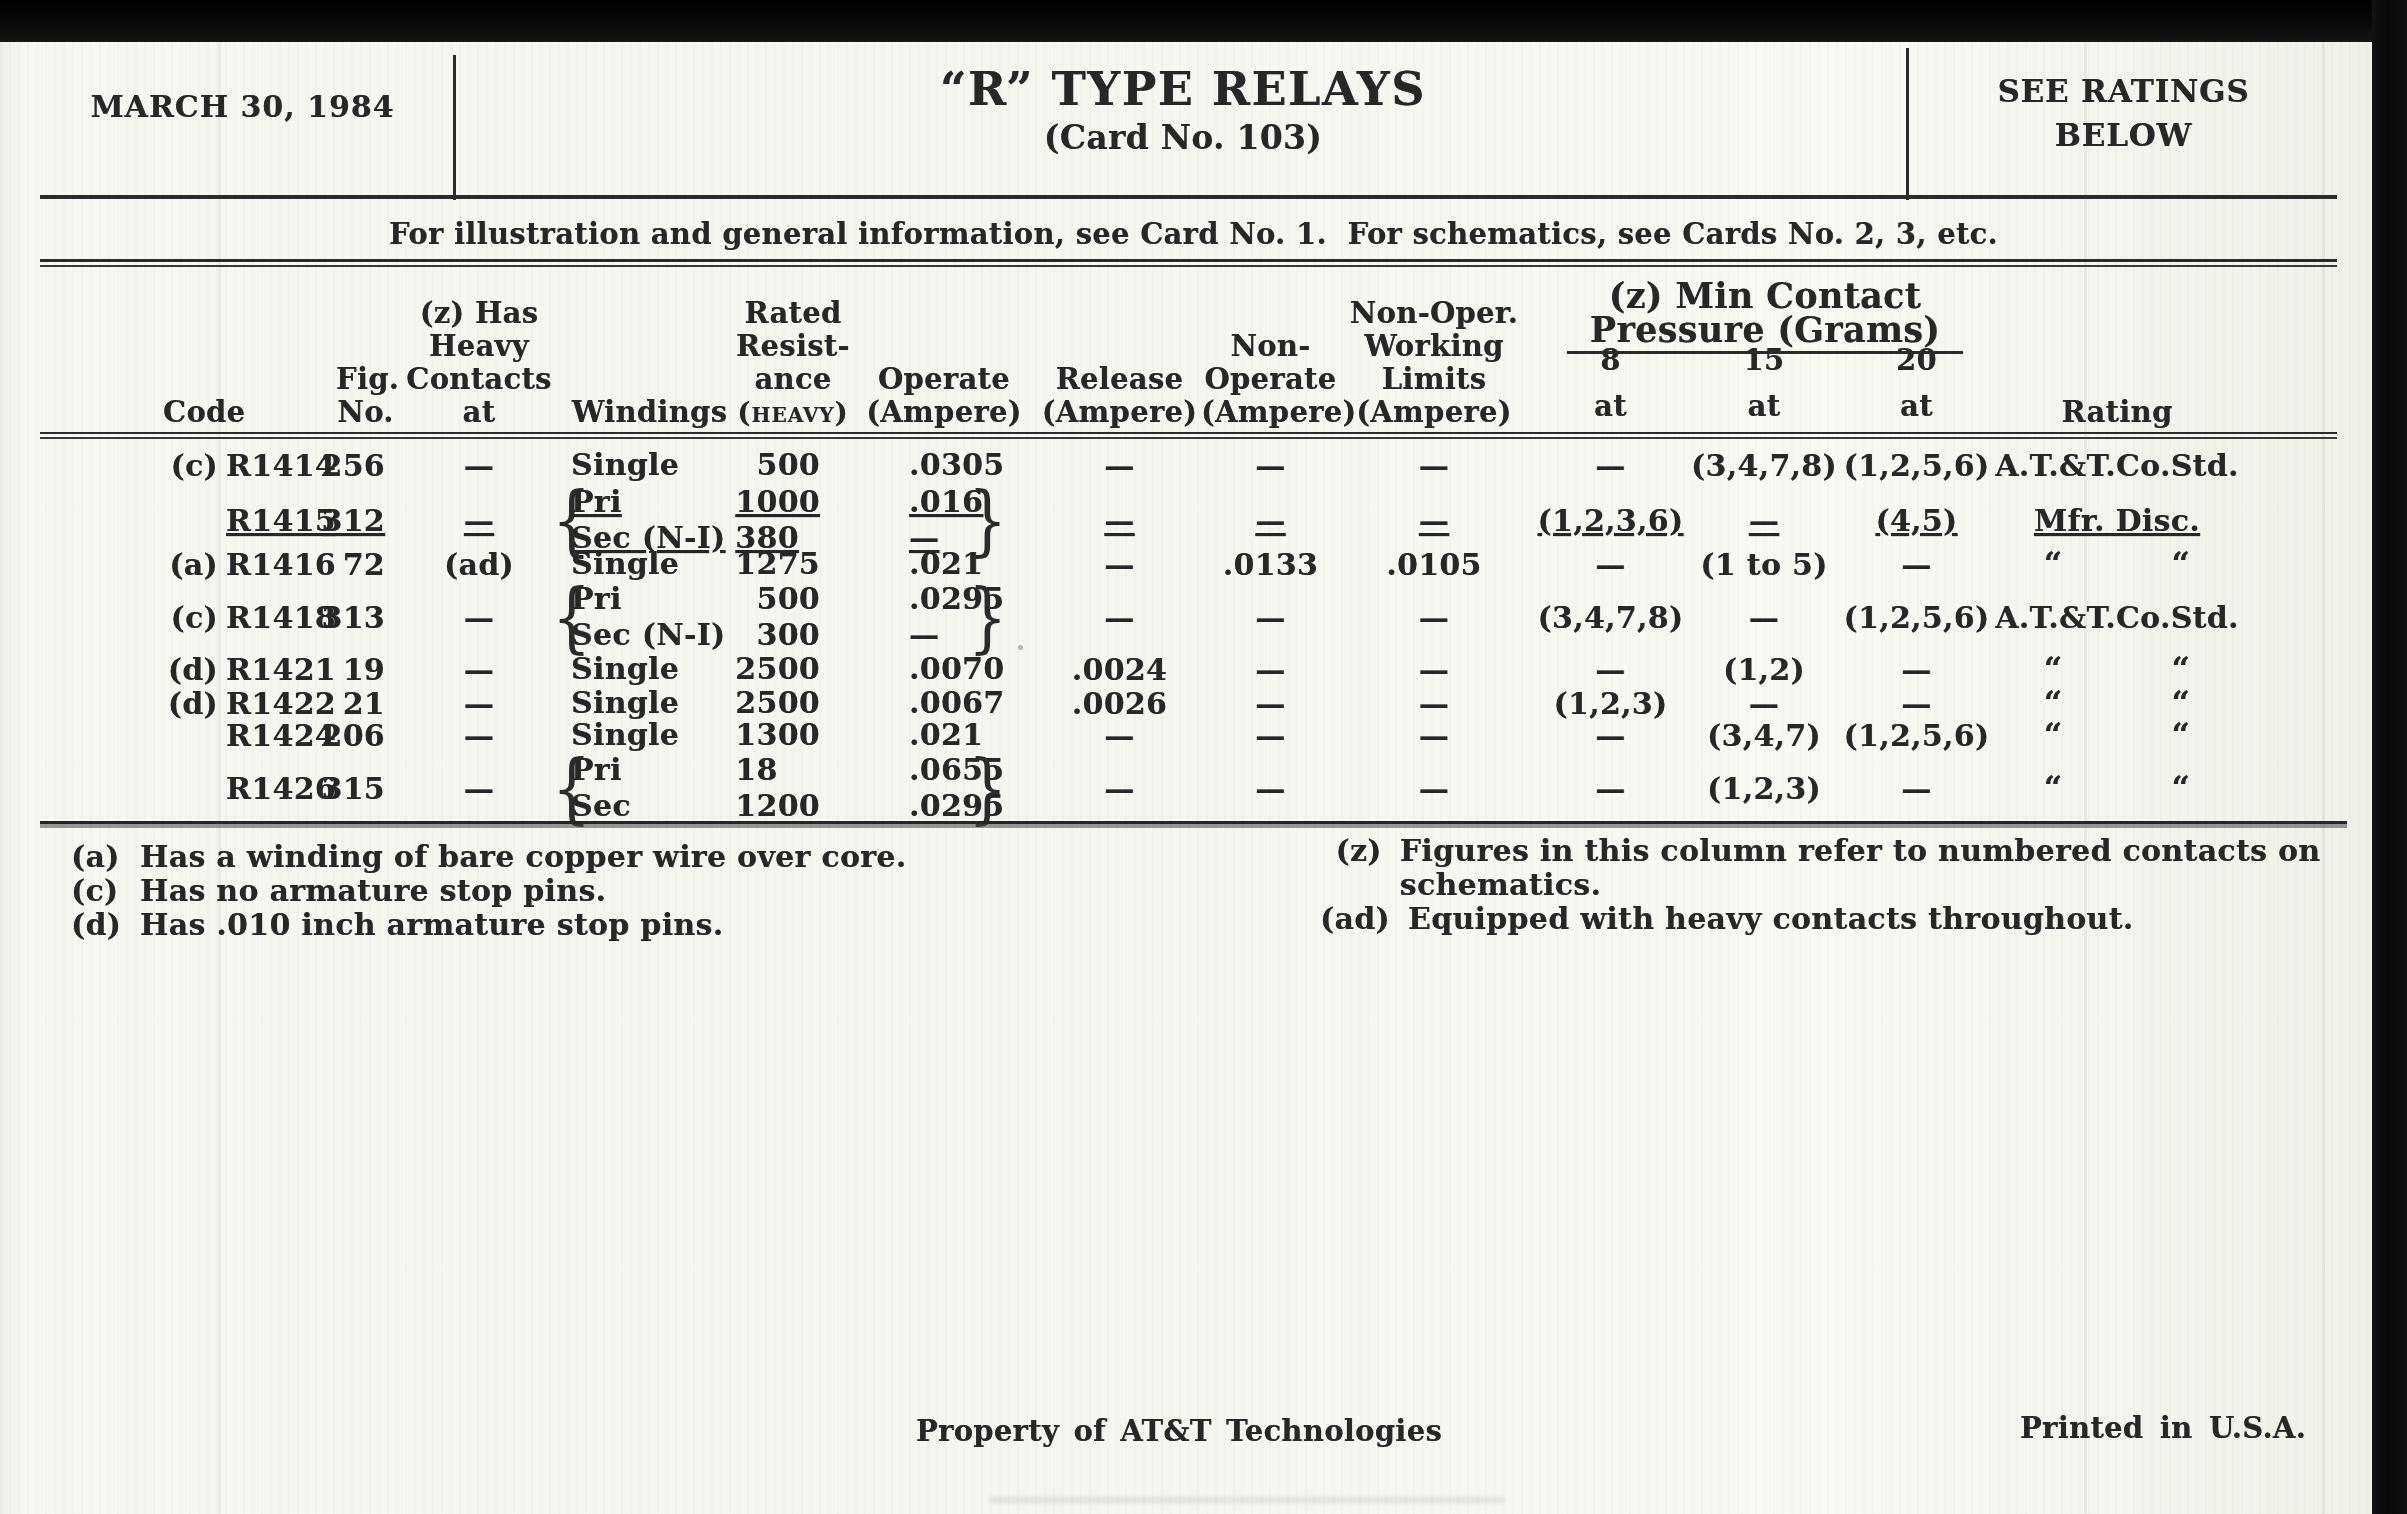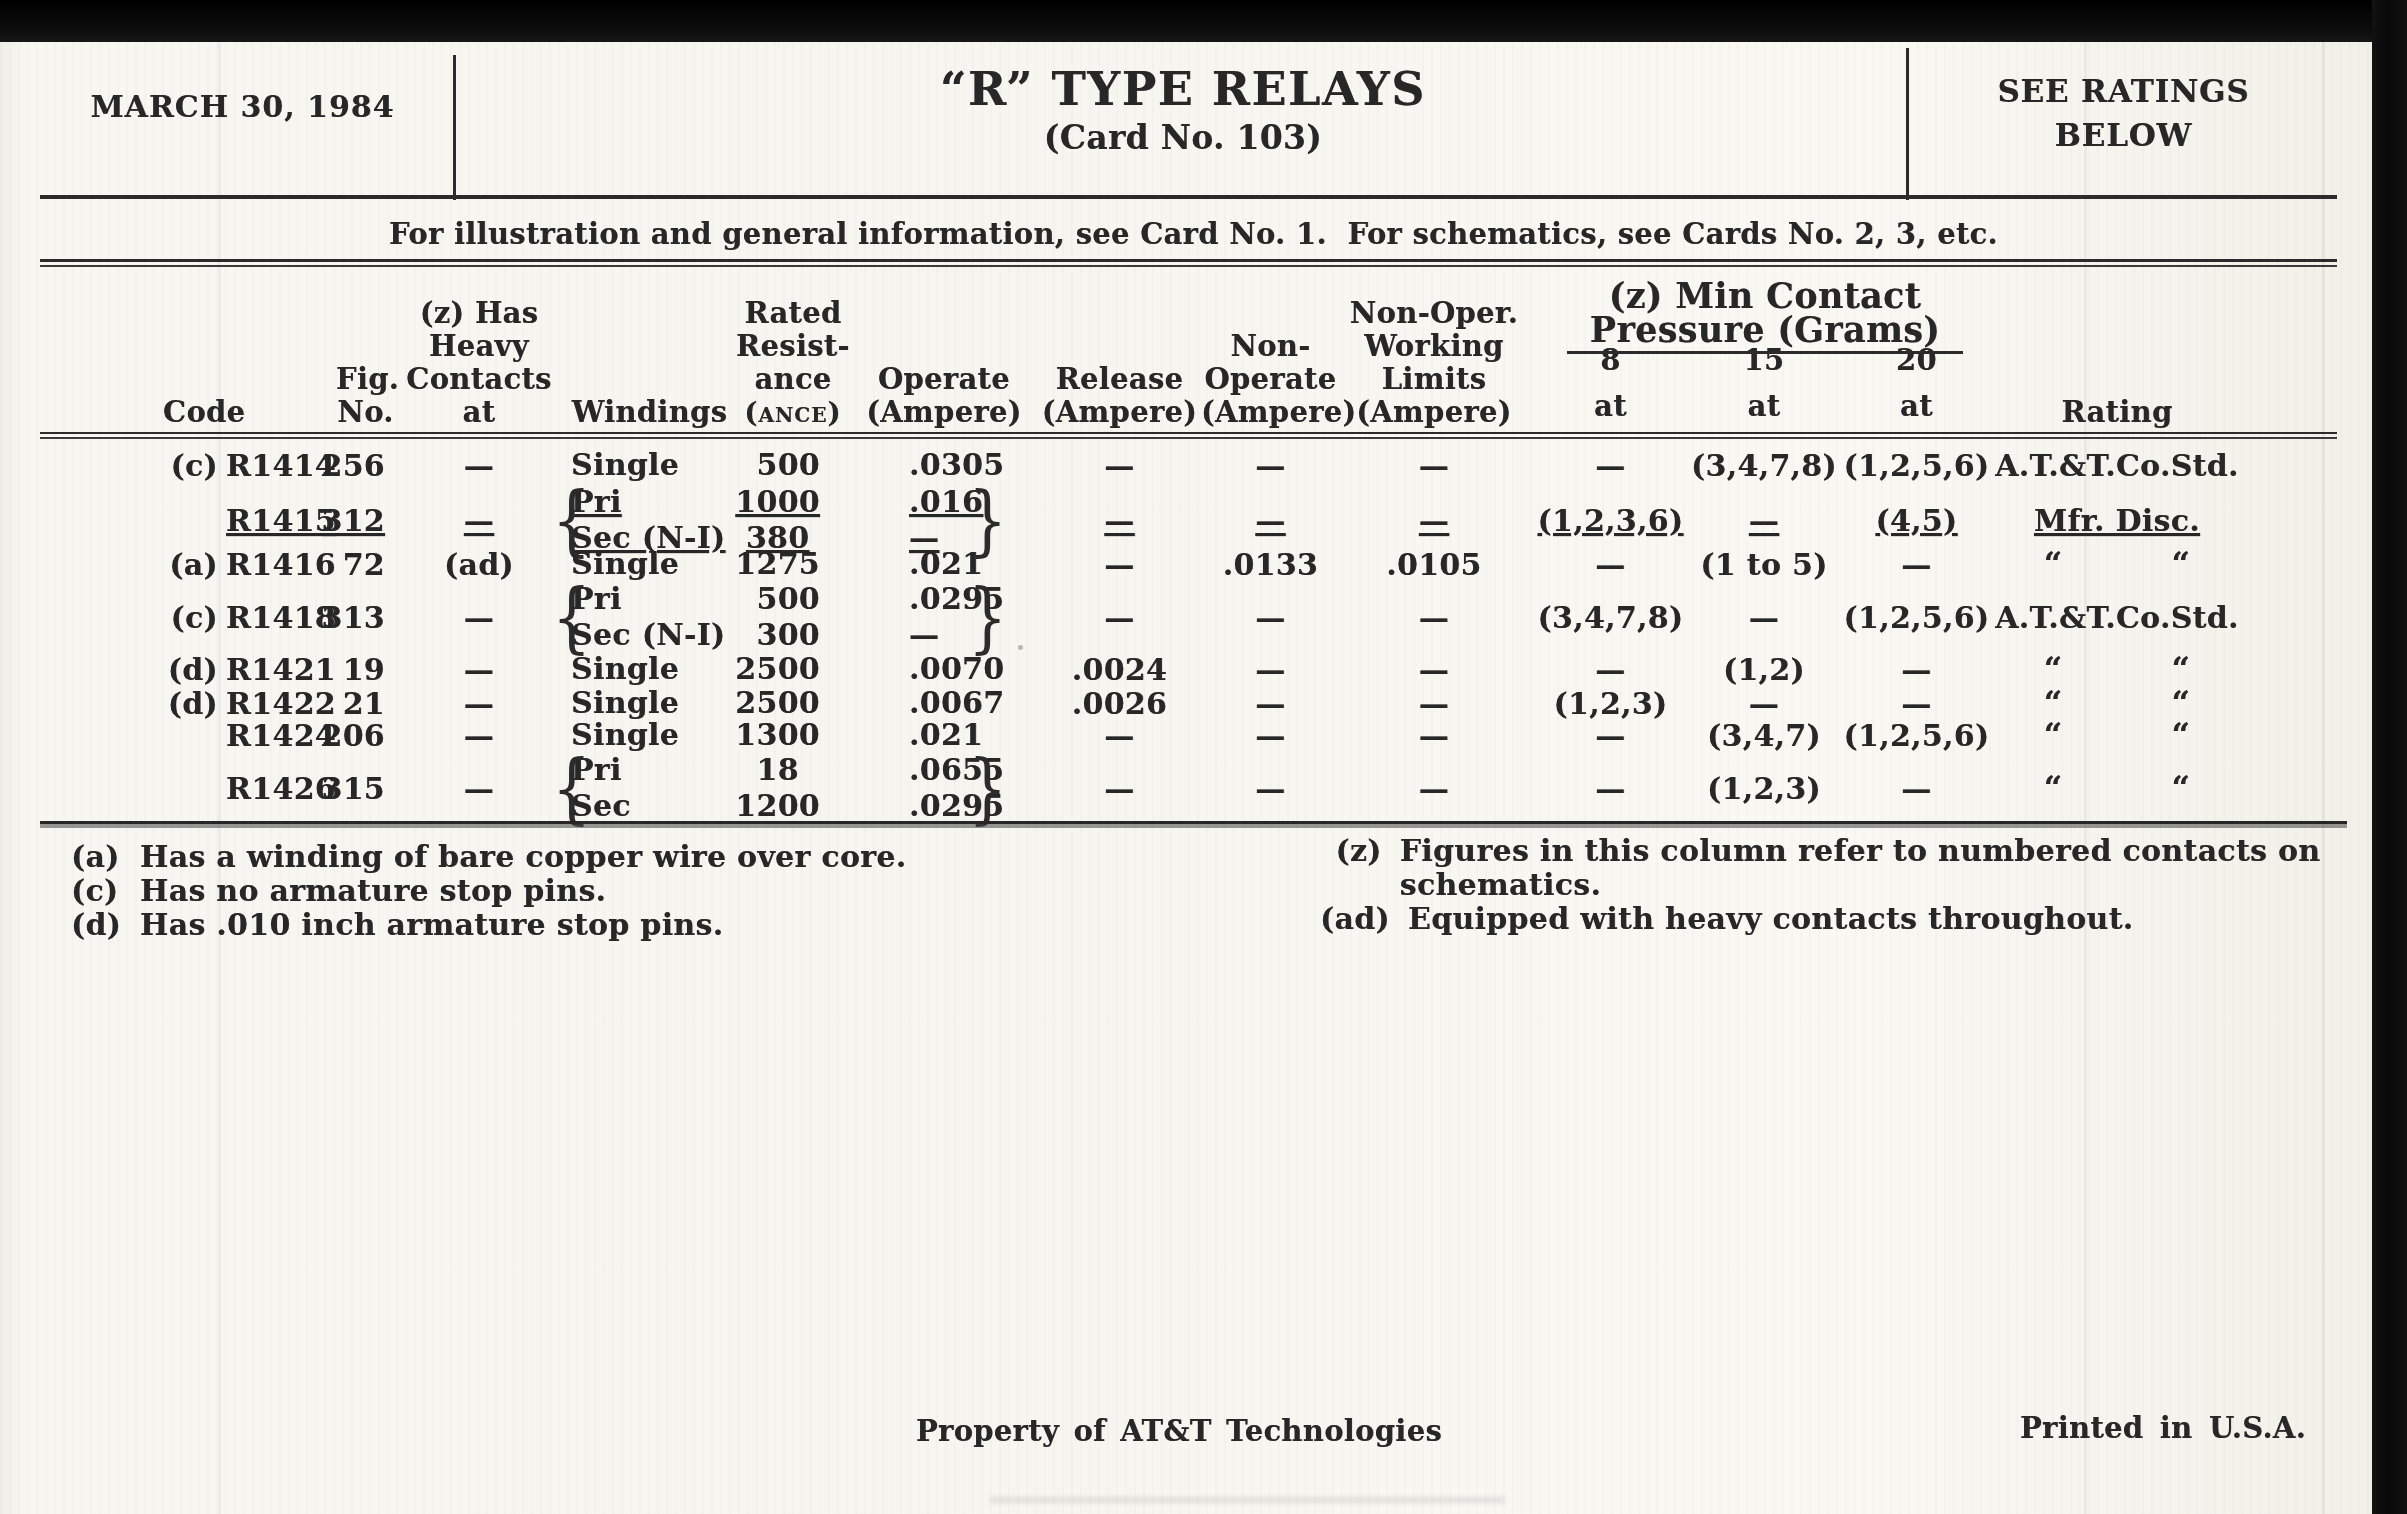--- a/index.html
+++ b/index.html
@@ -69,21 +69,21 @@
   .trow:nth-child(6){height:32px;}
   .trow:nth-child(7){height:36px;}
   .trow:nth-child(8){height:69px;}
   .cell{position:relative;display:flex;align-items:center;justify-content:center;
     font-size:30px;}
   .c-code{justify-content:flex-end;}
   .c-code .prefix{margin-right:8px;}
   .c-fig{justify-content:flex-end;padding-right:10px;}
   .c-windings{justify-content:flex-start;padding-left:8px;}
   .c-resistance{justify-content:flex-end;padding-right:30px;}
-  .c-resistance .stack{text-align:center;}
+  .c-resistance .stack{text-align:left;}
   .c-operate{justify-content:flex-start;padding-left:59px;}
   .c-rating{gap:109px;padding-right:99px;}
   .stack{line-height:36px;}
   .c-windings .stack{text-align:left;}
   .brace{position:absolute;top:50%;transform:translateY(-51%) scaleX(0.8);
     font-size:77px;font-weight:normal;text-shadow:none;color:#2b2b2b;}
   .brace-open{left:-16px;}
   .brace-close{right:26px;}
   .ditto{font-size:32px;}
 
@@ -143,21 +143,21 @@
         <div class="hline">Contacts</div>
         <div class="hline">at</div>
       </div>
       <div class="hcell hc-windings">
         <div class="hline">Windings</div>
       </div>
       <div class="hcell hc-resistance">
         <div class="hline">Rated</div>
         <div class="hline">Resist-</div>
         <div class="hline">ance</div>
-        <div class="hline sc">(ance)</div>
+        <div class="hline sc">(heavy)</div>
       </div>
       <div class="hcell hc-operate">
         <div class="hline">Operate</div>
         <div class="hline">(Ampere)</div>
       </div>
       <div class="hcell hc-release">
         <div class="hline">Release</div>
         <div class="hline">(Ampere)</div>
       </div>
       <div class="hcell hc-non_operate">

